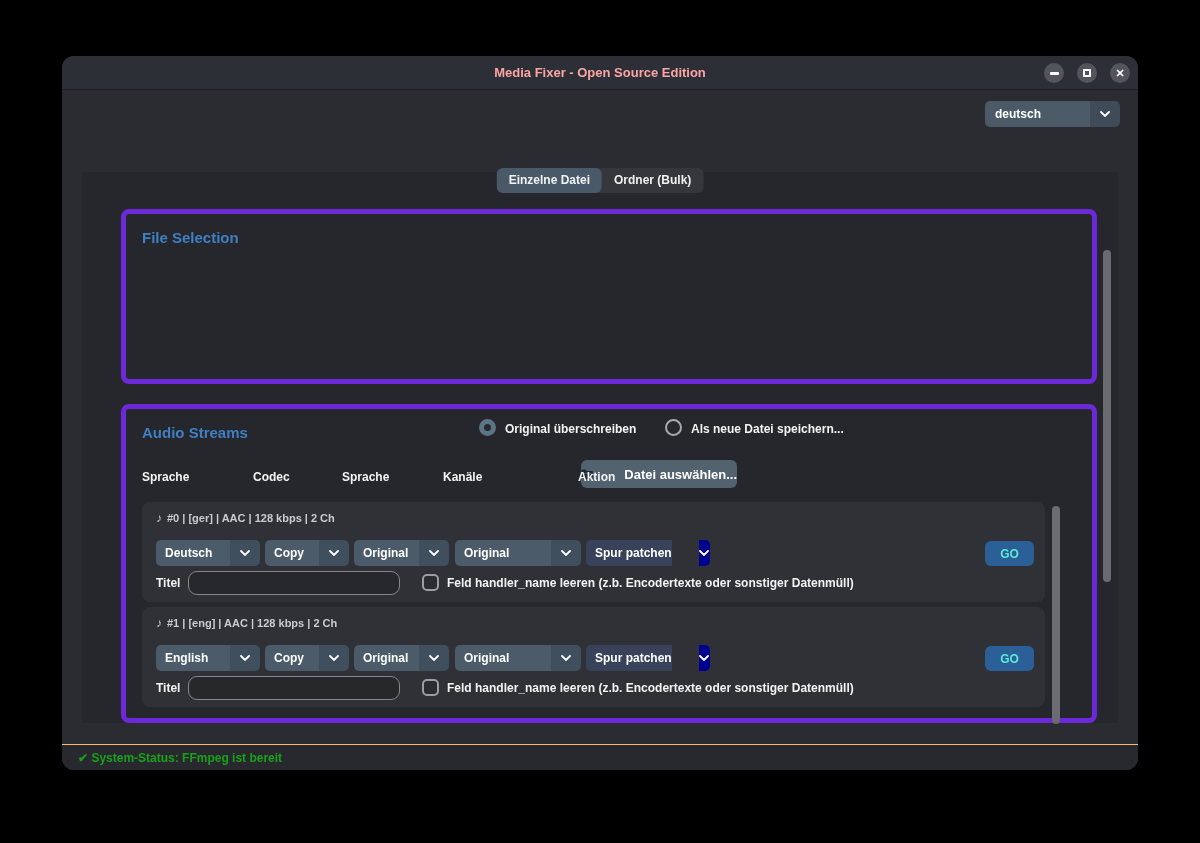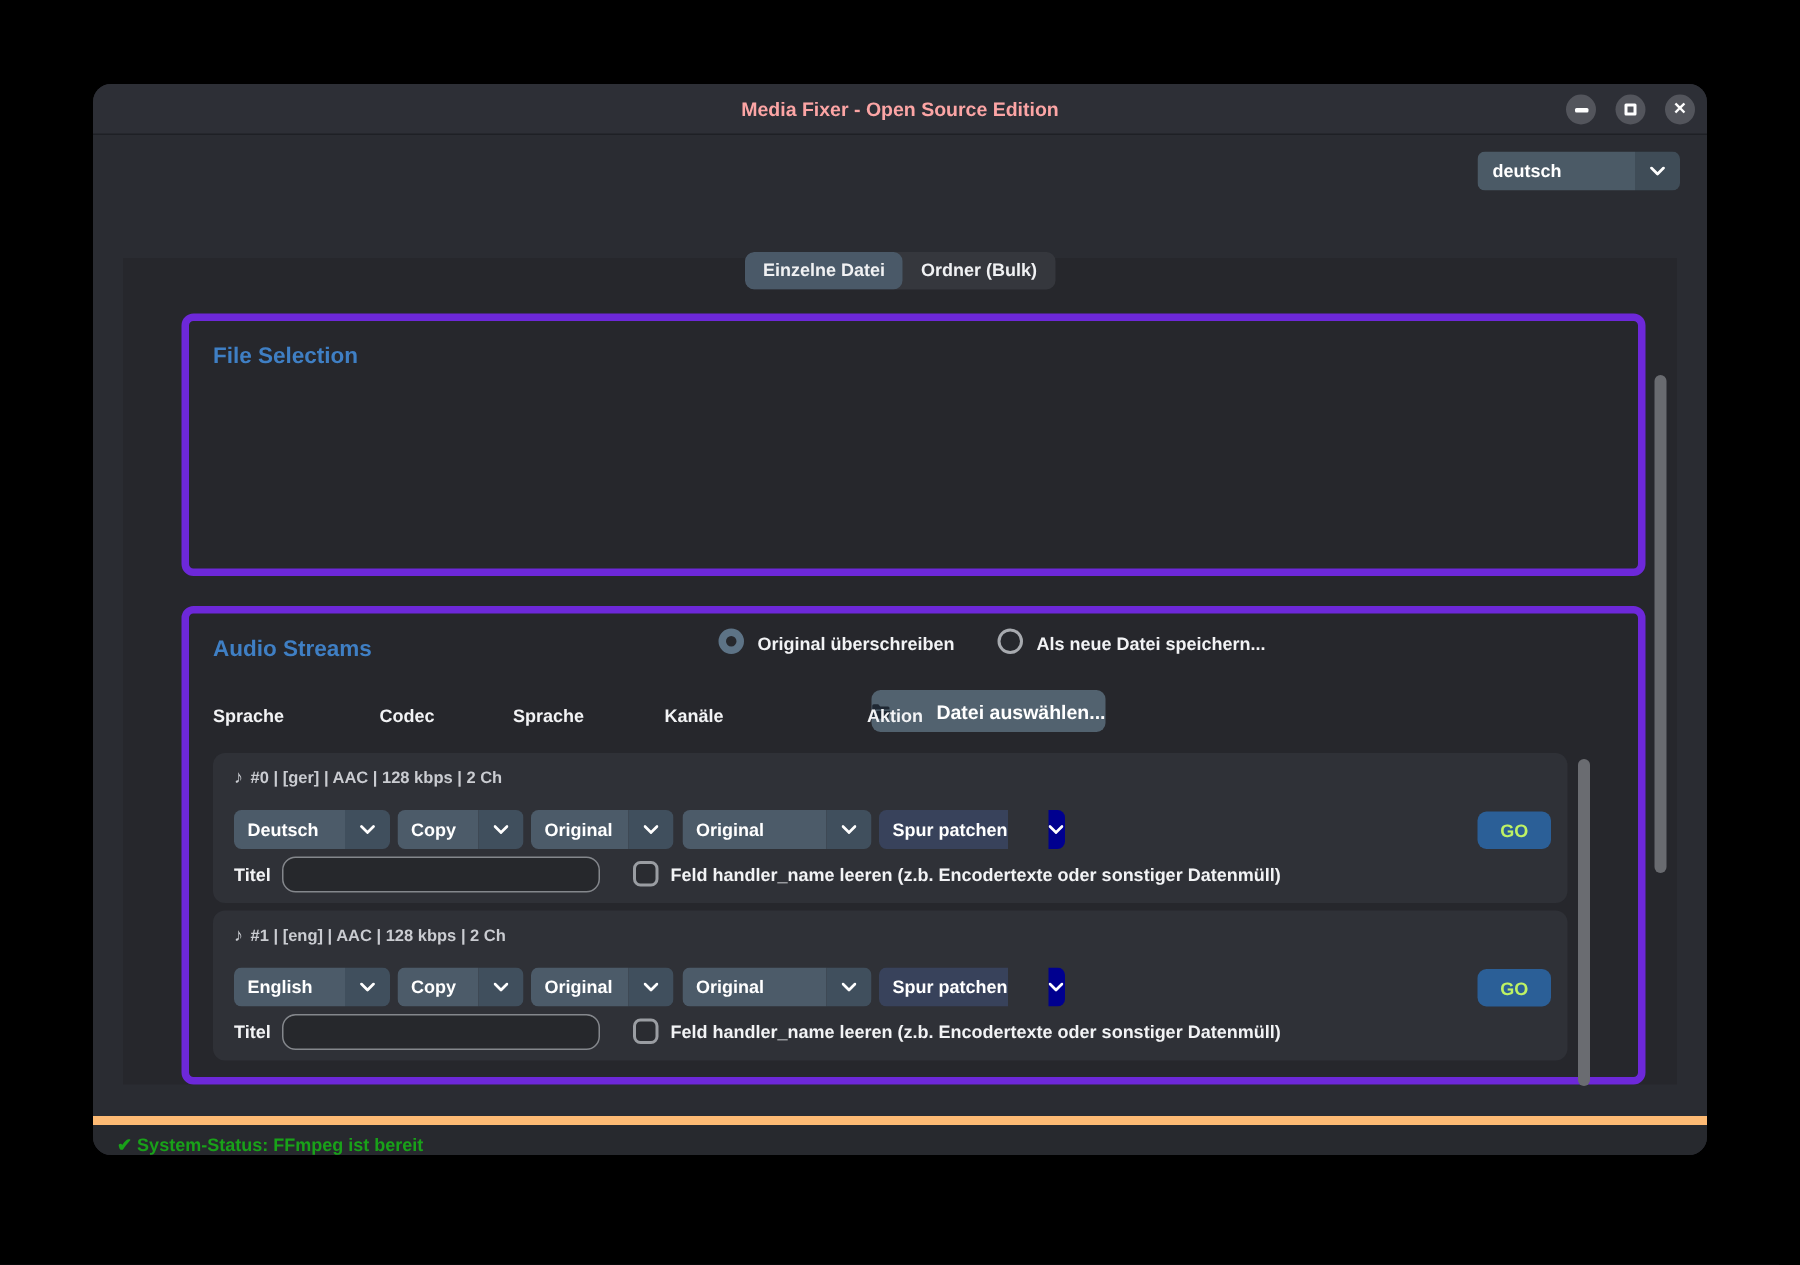--- a/index.html
+++ b/index.html
@@ -90,42 +90,42 @@
          justify-content:center; }
   .sel-lang { left:14px;  width:104px; }
   .sel-codec{ left:123px; width:84px; }
   .sel-bitr { left:212px; width:95px; }
   .sel-chan { left:313px; width:126px; }
   .sel-act  { left:444px; width:124px;gap:27px; }
   .sel-act .sval  { background:#38425b; }
   .sel-act .schev { background:#00008f; }
 
   .go-btn { position:absolute; left:843px; top:39px; width:49px; height:25px;
-            background:#2b5f97; border:none; border-radius:6px; color:#bef264;
+            background:#2b5f97; border:none; border-radius:6px; color:#5eead4;
             font-family:"Liberation Sans",sans-serif; font-size:12px;
             font-weight:bold; cursor:pointer; }
 
   .titel-label { position:absolute; left:14px; top:74px; color:#f2f3f5;
                  font-size:12px; font-weight:bold; }
   .titel-input { position:absolute; left:46px; top:69px; width:212px; height:24px;
                  background:#26282c; border:1px solid #84878c; border-radius:9px;
                  color:#fff; font-size:12px; padding:0 8px;
                  font-family:"Liberation Sans",sans-serif; }
   .hcheck { position:absolute; left:280px; top:72px; width:17px; height:17px;
             border:2px solid #9a9da2; border-radius:5px; background:#2a2c31;
             cursor:pointer; }
   .hlabel { position:absolute; left:305px; top:74px; color:#f2f3f5;
             font-size:12px; font-weight:bold; white-space:nowrap; }
 
   .inner-scroll-thumb { position:absolute; left:926px; top:97px; width:8px;
             height:218px; background:#6a6c71; border-radius:4px; }
 
   
   .statusbar { position:absolute; left:0; bottom:0; width:1076px; height:26px;
-               background:#27292e; border-top:6px solid #fdba74; }
+               background:#27292e; border-top:1px solid #fdba74; }
   .status-text { position:absolute; left:16px; top:6px; color:#19a119;
                font-size:12px; font-weight:bold; }
 </style>
 </head>
 <body>
 
 <div class="stage">
   <div class="window">
 
     <div class="titlebar">

